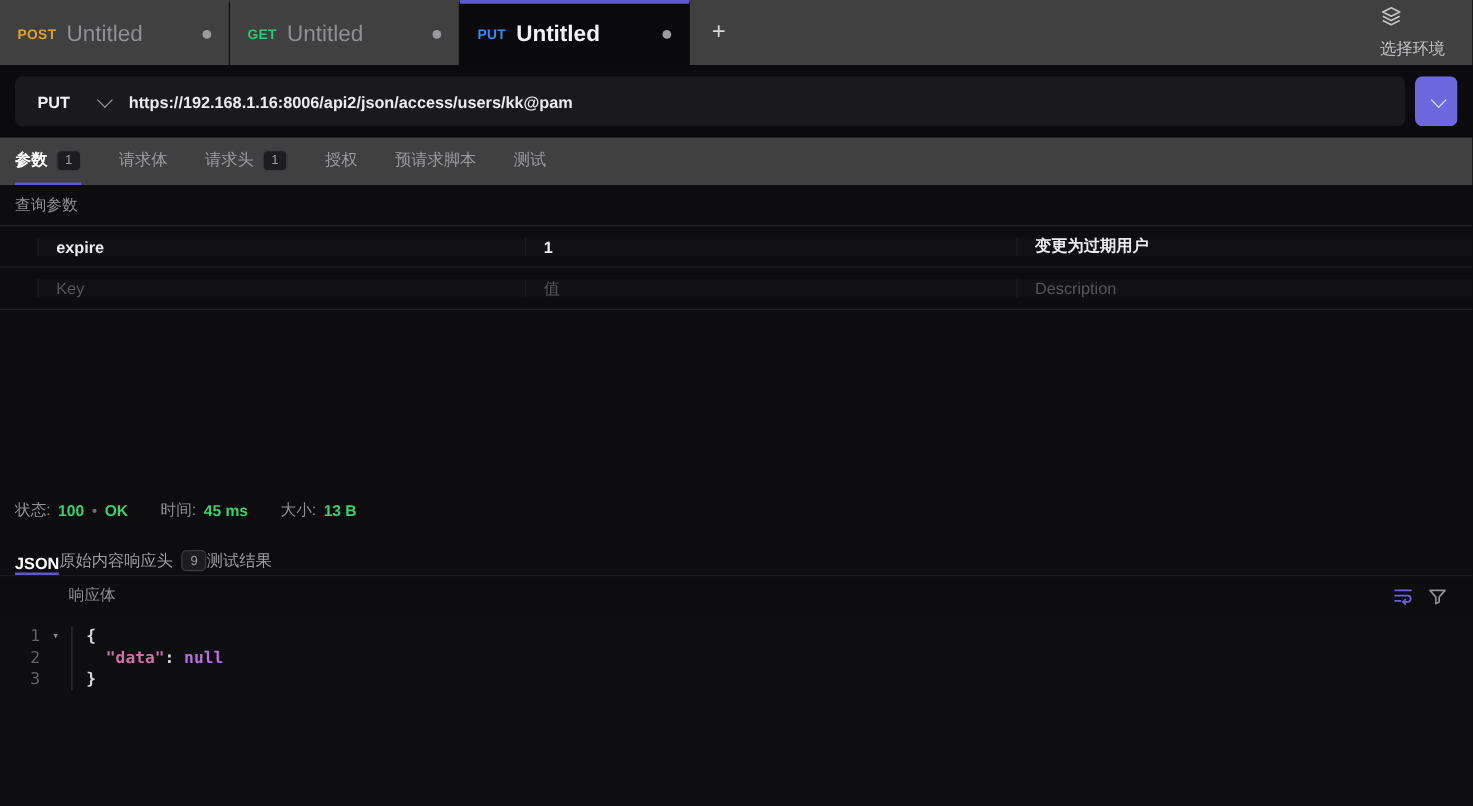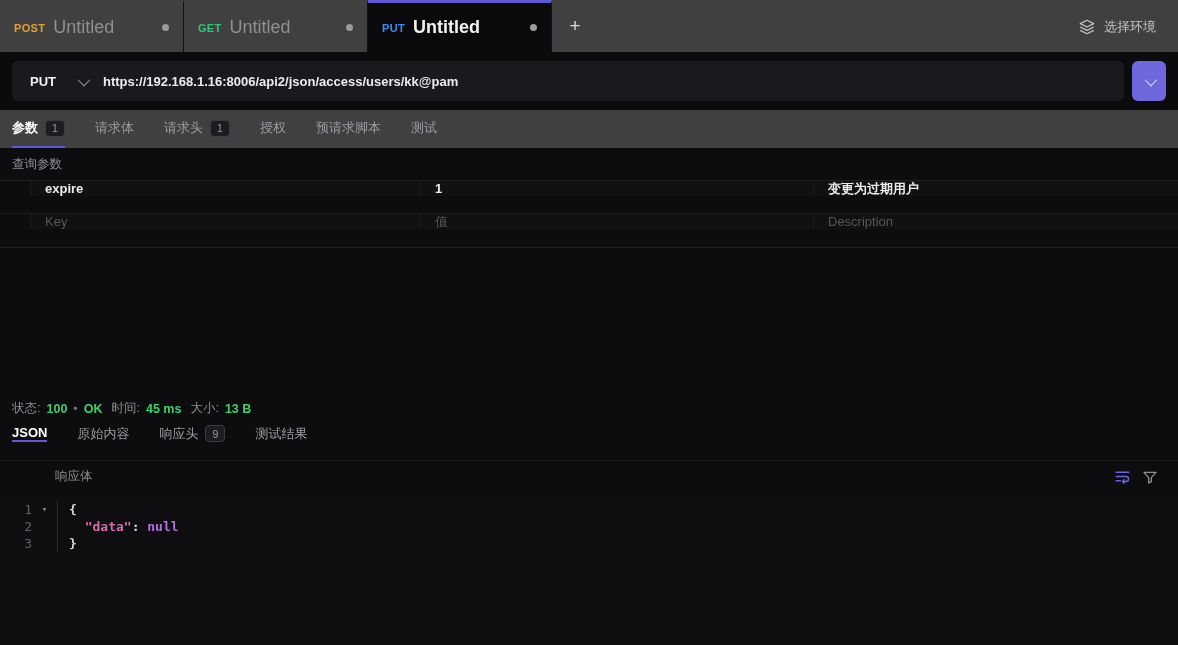--- a/index.html
+++ b/index.html
@@ -19,22 +19,22 @@
   }
   .tab .method { font-size:11px; font-weight:700; letter-spacing:.3px; }
   .tab .title { color:#8f8f94; font-size:18px; flex:1; }
   .tab.active { background:#0a0a0c; border-top:3px solid #5f58d5; }
   .tab.active .title { color:#f2f2f4; font-weight:700; }
   .dot { width:7px; height:7px; border-radius:50%; background:#9a9a9f; flex:none; }
   .m-post { color:#e0a231; } .m-get { color:#33c573; } .m-put { color:#338ef7; }
   .newtab { width:46px; display:flex; align-items:center; justify-content:center;
             color:#d8d8da; font-size:19px; cursor:pointer; }
   .tabbar-spacer { flex:1; }
-  .env { display:flex; align-items:flex-end; gap:8px; padding:16px 22px; color:#c3c3c7;
-         font-size:13px; cursor:pointer; }
+  .env { display:flex; align-items:flex-start; gap:8px; padding:4px 22px; color:#c3c3c7;
+         font-size:13px; cursor:pointer;flex-direction:column; }
   .env svg { display:block; }
 
   
   .request-row { height:58px; flex:none; display:flex; align-items:center;
                  padding:0 12px; gap:8px; background:#0b0b0d; }
   .urlbar { flex:1; height:40px; background:#1a1a1e; border-radius:6px;
             display:flex; align-items:center; }
   .method-select { display:flex; align-items:center; gap:22px; padding:0 16px 0 18px;
                    cursor:pointer; }
   .method-select .mtext { font-weight:700; color:#f2f2f4; }
@@ -56,44 +56,44 @@
           border-bottom:2px solid transparent; font-size:13px; }
   .rtab.active { color:#fff; font-weight:700; border-bottom:2px solid #5f58d5; }
   .badge { min-width:20px; height:17px; padding:0 5px; border:1px solid #3b3b41;
            background:#1d1d21; border-radius:4px; color:#9b9ba1; font-size:10.5px;
            display:flex; align-items:center; justify-content:center; font-weight:400; }
 
   
   .section-label-row { height:32px; flex:none; display:flex; align-items:center;
                        padding:0 12px; color:#8e8e94; font-size:12.5px; }
   .ptable { flex:none; border-top:1px solid #202024; border-bottom:1px solid #202024; }
-  .prow { height:33px; display:flex; align-items:flex-start; border-bottom:1px solid #1c1c20; }
+  .prow { height:33px; display:flex; align-items:center; border-bottom:1px solid #1c1c20; }
   .prow:last-child { border-bottom:none; }
   .pcell { background:#111114; border-left:1px solid #1c1c20; display:flex; align-items:center; }
   .pcell.c-handle { width:30px; background:transparent; border-left:none; }
   .pcell.c-key { width:390px; }
   .pcell.c-val { width:393px; }
   .pcell.c-desc { flex:1; }
   .pcell input { width:100%; background:transparent; border:none; outline:none;
                  color:#ececee; font-size:13px; font-weight:600; padding:0 14px;
                  font-family:"Liberation Sans",sans-serif; }
   .pcell input::placeholder { color:#55555b; font-weight:400; }
 
   .mid-spacer { flex:1; background:#0d0d0f; }
 
   
-  .status-row { height:32px; flex:none; display:flex; align-items:center; gap:9px;
+  .status-row { height:32px; flex:none; display:flex; align-items:center; gap:26px;
                 padding:0 12px; font-size:12.5px; }
   .status-item { display:flex; align-items:center; gap:6px; }
   .slabel { color:#8e8e94; }
   .sval { color:#3ecf6e; font-weight:700; }
   .ssep { color:#6e6e74; }
 
   
-  .resp-tabs { height:36px; flex:none; display:flex; align-items:flex-start; gap:30px;
+  .resp-tabs { height:36px; flex:none; display:flex; align-items:flex-end; 
                padding:0 12px; border-bottom:1px solid #1c1c20; }
 
   
   .body-header { height:32px; flex:none; display:flex; align-items:center;
                  padding:10px 14px; color:#8e8e94; font-size:12.5px;margin-left:41px; }
   .body-header .spacer { flex:1; }
   .icon-btn { width:28px; height:24px; display:flex; align-items:center;
               justify-content:center; cursor:pointer; }
 
   

